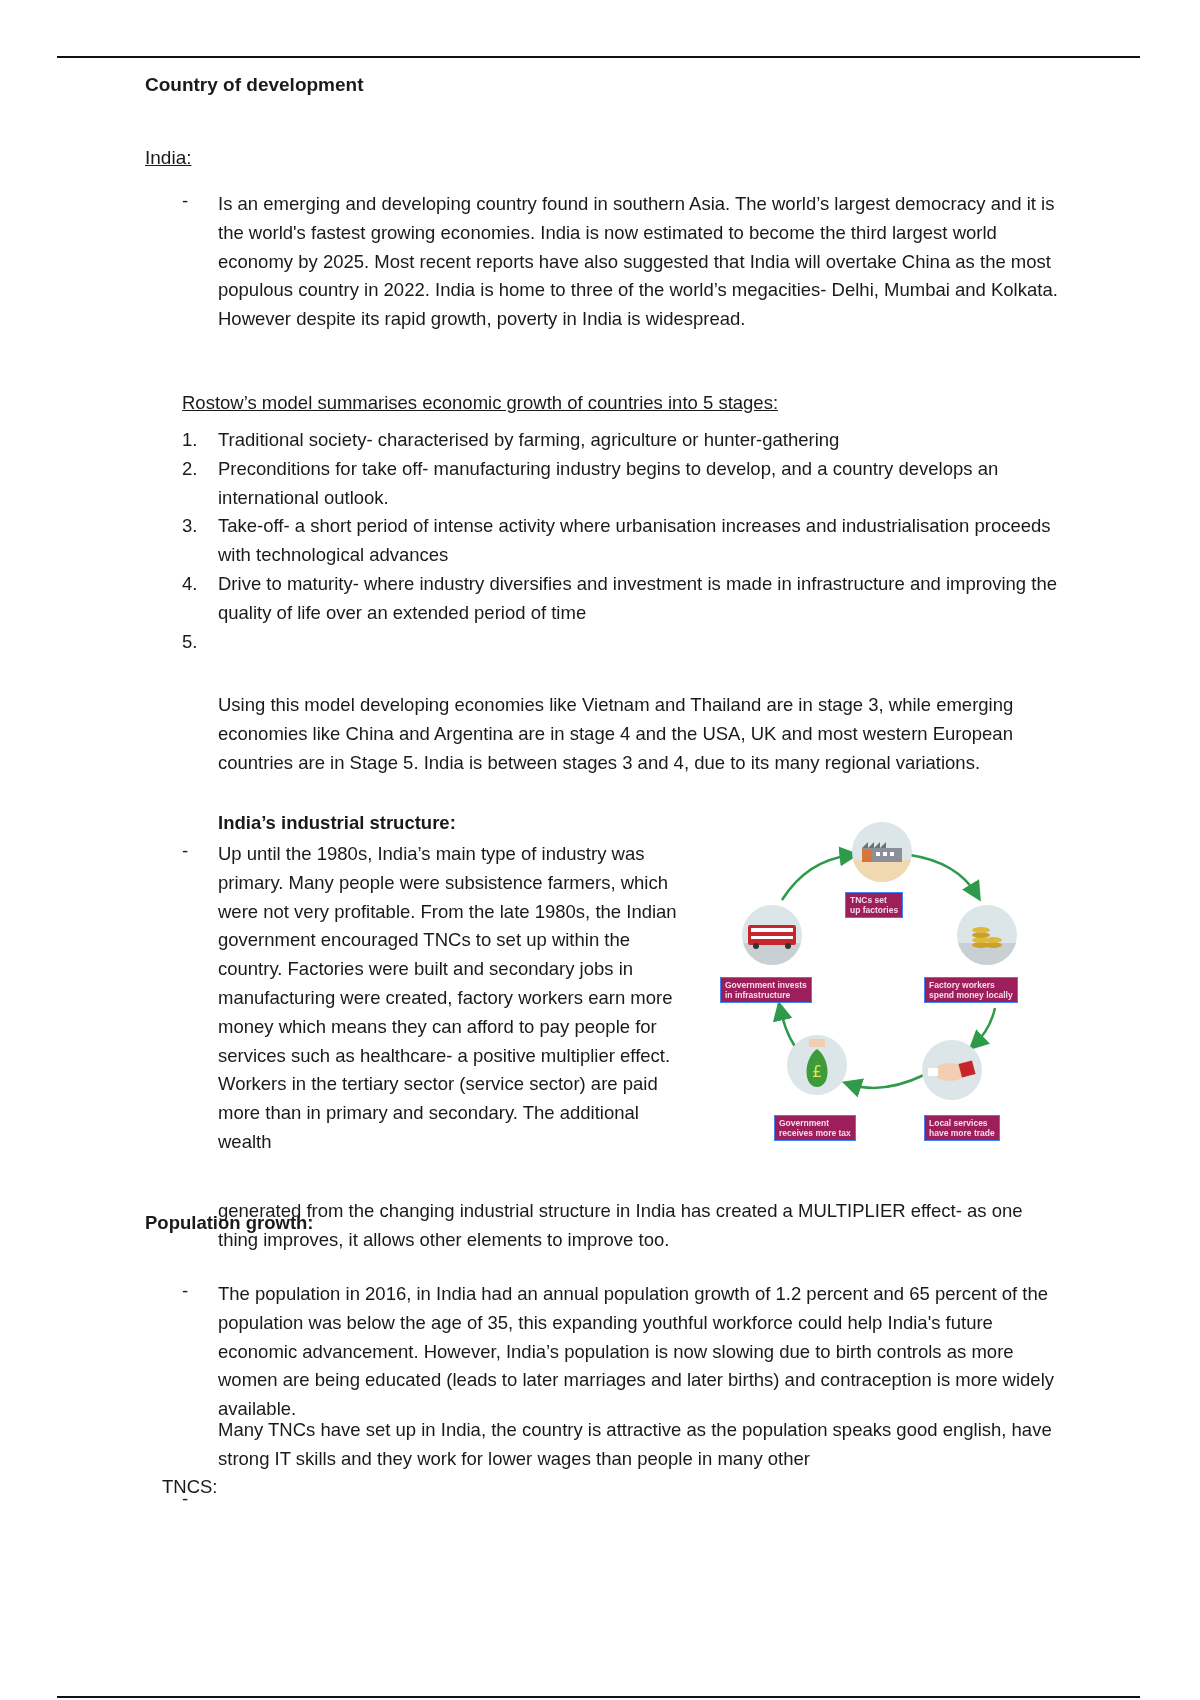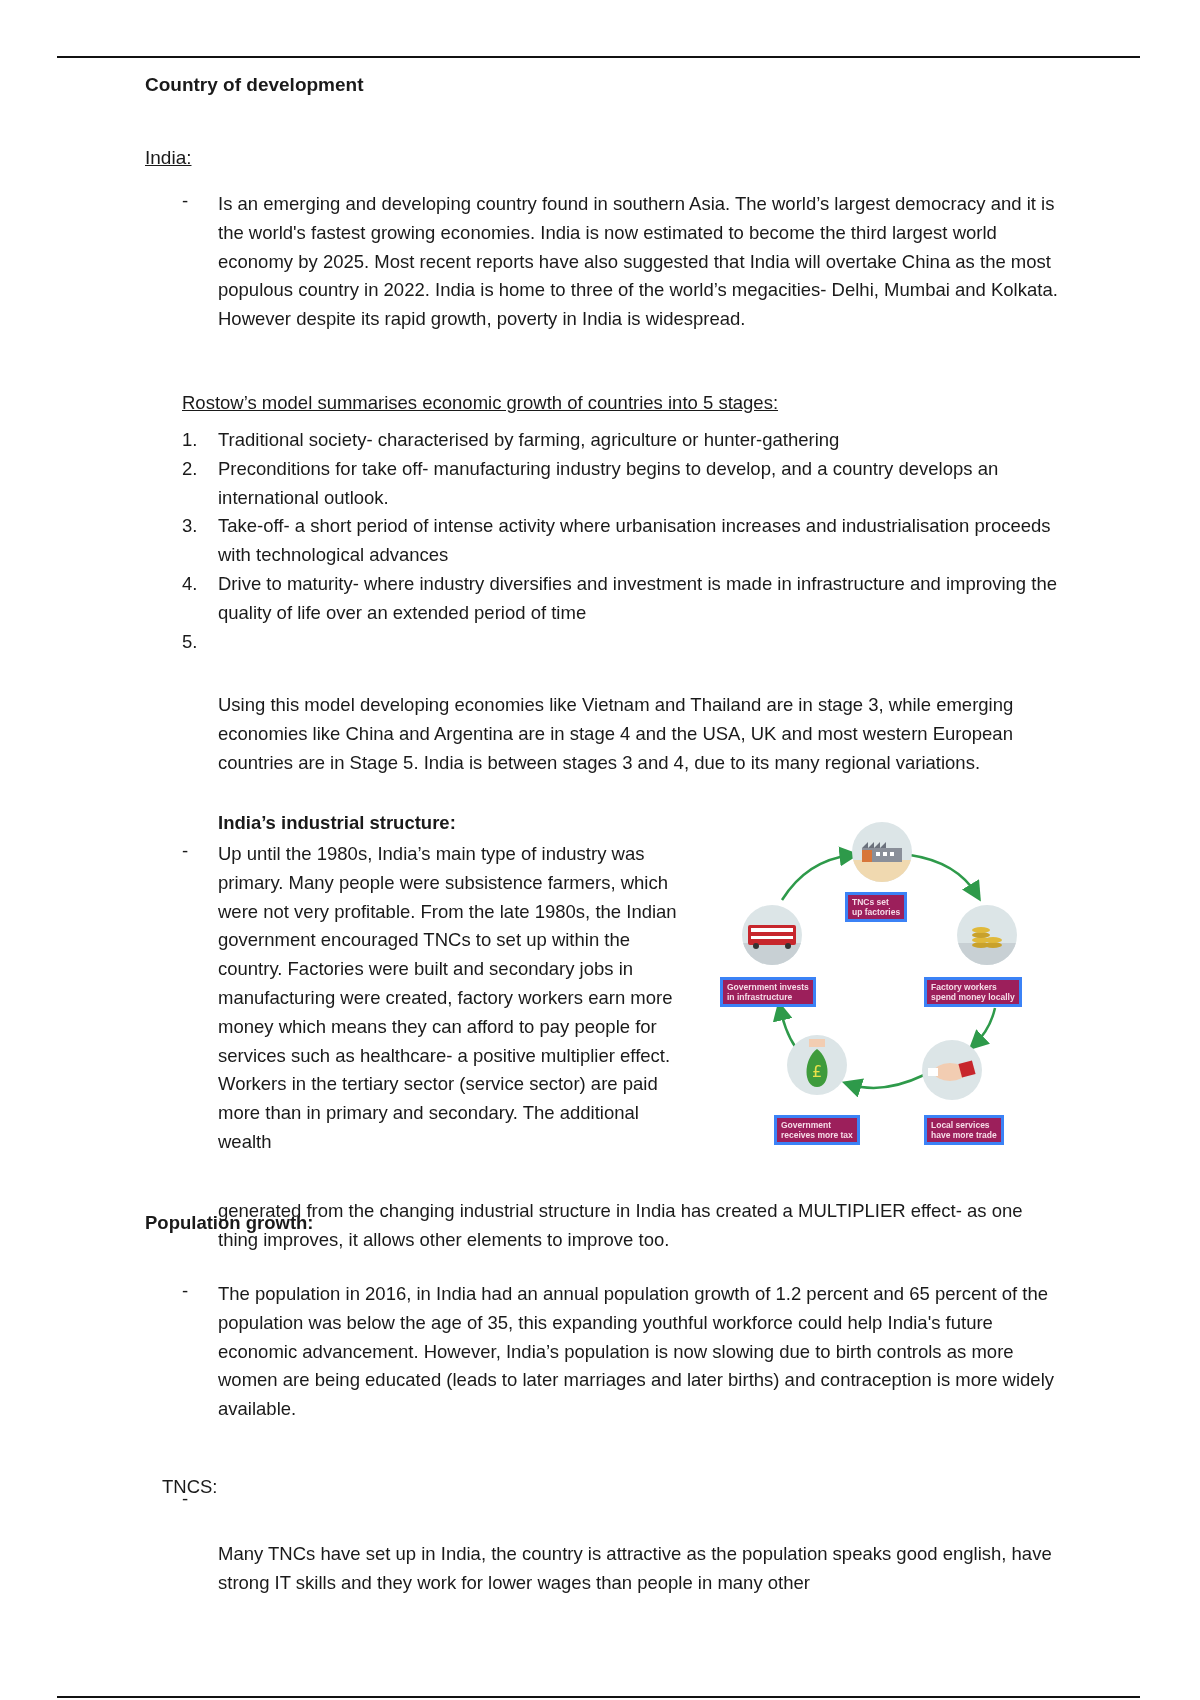--- a/index.html
+++ b/index.html
@@ -19,25 +19,25 @@
   .stages{left:182px;top:426px;width:900px;margin:0;padding:0;list-style:none;}
   .stages li{position:relative;padding-left:36px;line-height:28.8px;}
   .stages li .num{position:absolute;left:0;top:0;}
   .using{left:218px;top:691px;width:840px;}
   .ind-struct{left:218px;top:812px;font-weight:bold;}
   .p-ind{left:218px;top:840px;width:478px;}
   .p-ind-cont{left:218px;top:1157px;width:840px;margin-top:40px;}
   .pop-h{left:145px;top:1212px;font-weight:bold;}
   .p-pop{left:218px;top:1280px;width:850px;}
   .tncs{left:162px;top:1444px;margin-top:32px;}
-  .p-tnc{left:218px;top:1540px;width:840px;}
+  .p-tnc{left:218px;top:1416px;width:840px;}
   
   .diagram{left:712px;top:840px;width:370px;height:300px;}
   .lbl{position:absolute;background:#9c1f5b;color:#f6dce8;font-size:8.5px;line-height:10px;
-    padding:2px 4px;border:3px solid #3b82f6;font-weight:bold;white-space:pre-line;}
+    padding:2px 4px;border:1px solid #3b82f6;font-weight:bold;white-space:pre-line;}
   .circ{position:absolute;width:60px;height:60px;border-radius:50%;background:#dce5e7;overflow:hidden;}
 </style>
 </head>
 <body>
 
 <div class="rule top"></div>
 
 <div class="abs title">Country of development</div>
 <div class="abs india h-und">India:</div>
 

